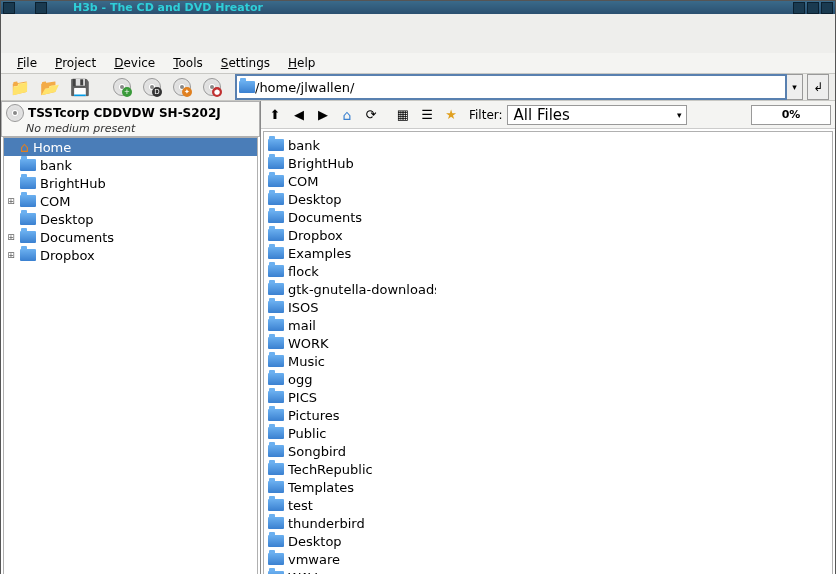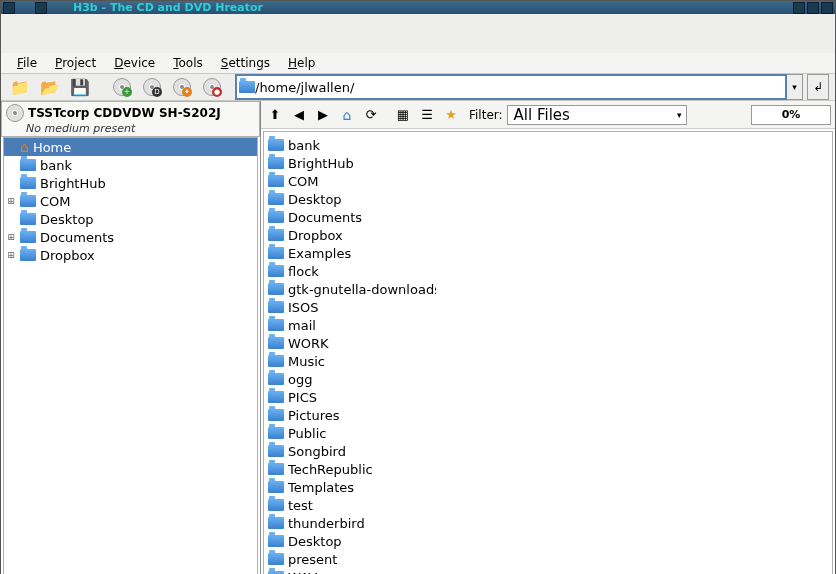--- a/index.html
+++ b/index.html
@@ -272,21 +272,21 @@
           <div class="file-item w4">
             <span class="icon-folder"></span>
             <span>thunderbird</span>
           </div>
           <div class="file-item w4">
             <span class="icon-folder"></span>
             <span>Desktop</span>
           </div>
           <div class="file-item w4">
             <span class="icon-folder"></span>
-            <span>present</span>
+            <span>vmware</span>
           </div>
           <div class="file-item w4">
             <span class="icon-folder"></span>
             <span>WAV</span>
           </div>
           <div class="file-item w4">
             <span class="icon-folder"></span>
             <span>MISC</span>
           </div>
           <div class="file-item w4">

